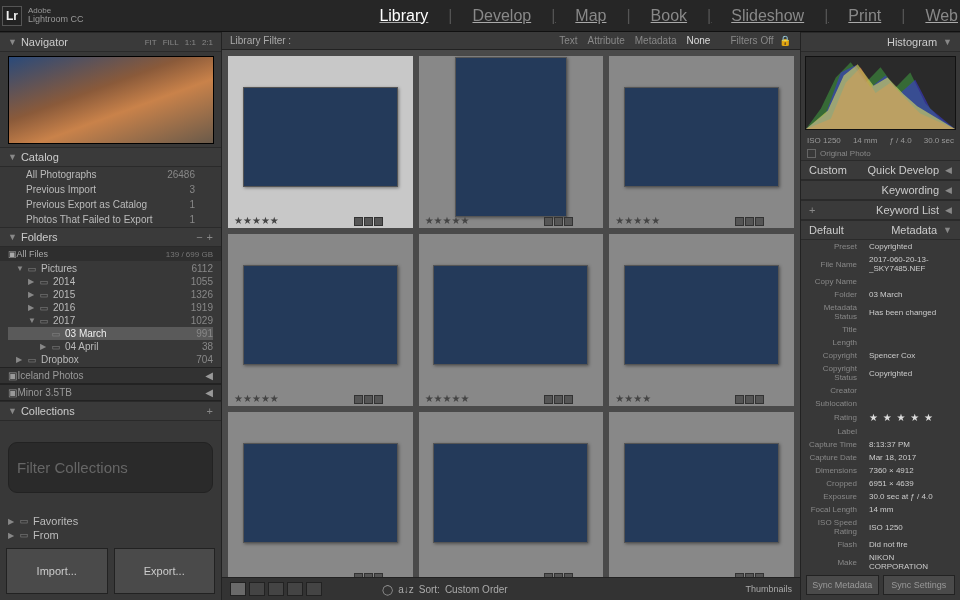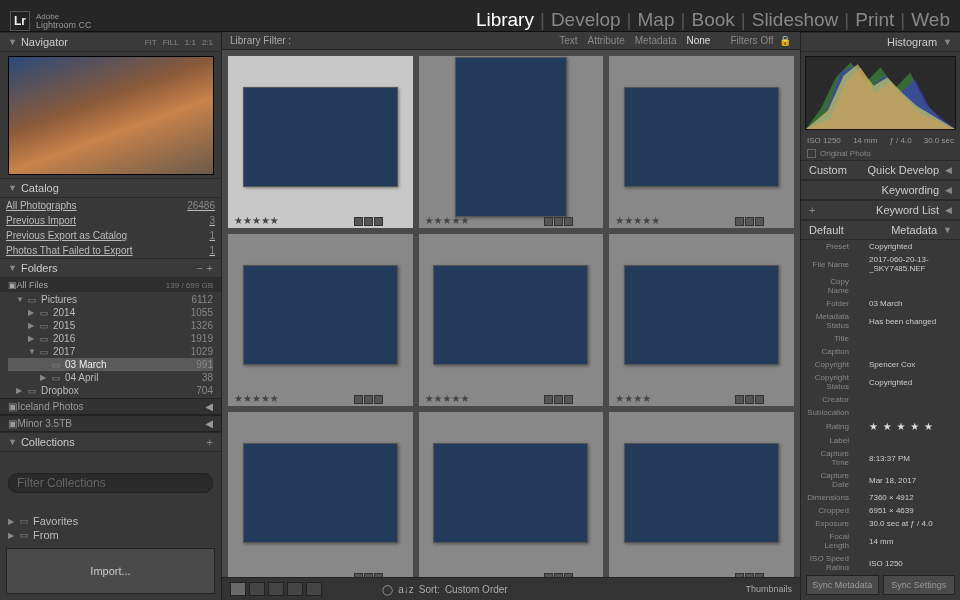--- a/index.html
+++ b/index.html
@@ -1,39 +1,39 @@
 <!DOCTYPE html>
 <html><head>
 <meta charset="utf-8">
 <style>
 * { margin:0; padding:0; box-sizing:border-box; font-family:"Segoe UI",Arial,sans-serif; }
 body { background:#1a1a1a; color:#aaa; width:960px; height:600px; overflow:hidden; font-size:11px; }
 .app { display:flex; flex-direction:column; height:600px; background:#333; }
-.titlebar { display:flex; align-items:flex-end; height:32px; background:#262626; border-bottom:1px solid #111; padding:0 10px; }
+.titlebar { display:flex; align-items:center; height:32px; background:#262626; border-bottom:1px solid #111; padding:0 2px; }
 .logo { display:flex; align-items:center; gap:6px; }
 .logo-sq { width:20px; height:20px; background:#222; display:flex; align-items:center; justify-content:center; font-weight:bold; font-size:12px; color:#eee; border:1px solid #555; }
 .logo-txt { font-size:9px; line-height:1; color:#999; }
 .logo-txt .adobe { font-size:8px; }
-.modules { display:flex; gap:6px; margin-left:auto; font-size:19px; align-items:center; }
+.modules { display:flex; gap:20px; margin-left:auto; font-size:16px; align-items:center;text-decoration:underline; }
 .modules span { color:#888; cursor:pointer; }
 .modules span.act { color:#fff; }
 .modules .sep { color:#555; }
 .main { display:flex; flex:1; overflow:hidden; }
 .left { width:222px; background:#383838; display:flex; flex-direction:column; border-right:1px solid #222; }
 .right { width:160px; background:#383838; display:flex; flex-direction:column; border-left:1px solid #222; overflow:hidden; }
 .center { flex:1; background:#4a4a4a; display:flex; flex-direction:column; overflow:hidden; }
 .panel-hdr { display:flex; align-items:center; padding:3px 8px; font-size:11px; color:#ccc; border-bottom:1px solid #2a2a2a; border-top:1px solid #2a2a2a; background:#3a3a3a; }
 .panel-hdr .tri { margin-right:4px; font-size:9px; color:#888; }
 .panel-hdr .tri-r { margin-left:auto; font-size:9px; color:#888; }
 .panel-hdr.right-hdr { justify-content:flex-end; }
 .panel-hdr.right-hdr .tri-r { margin-left:6px; }
 .nav-img { width:206px; height:120px; margin:4px 8px 3px 8px; background:linear-gradient(160deg,#2a4a7a 0%,#8a5a3a 40%,#c9824a 60%,#6a5a4a 100%); border:1px solid #000; position:relative; }
 .nav-hdr { display:flex; align-items:center; padding:3px 8px; font-size:11px; }
 .nav-hdr .opts { margin-left:auto; display:flex; gap:6px; font-size:8px; color:#888; }
-.cat-row { display:flex; padding:2px 6px; font-size:10px; color:#bbb;text-decoration:underline; }
+.cat-row { display:flex; padding:2px 26px; font-size:10px; color:#bbb; }
 .cat-row .cnt { margin-left:auto; color:#888; }
 .folder-bar { display:flex; align-items:center; padding:2px 8px; background:#2e2e2e; font-size:9px; color:#aaa; }
 .folder-bar .sz { margin-left:auto; font-size:8px; color:#777; }
 .tree { padding:1px 8px; font-size:10px; }
 .tree-row { display:flex; align-items:center; padding:1px 0; color:#bbb; }
 .tree-row .arr { width:10px; font-size:8px; color:#888; }
 .tree-row .fld-ico { width:12px; text-align:center; margin-right:3px; color:#888; font-size:9px; }
 .tree-row .cnt { margin-left:auto; color:#888; }
 .tree-row.sel { background:#5a5a5a; color:#eee; }
 .indent-1{padding-left:8px;} .indent-2{padding-left:20px;} .indent-3{padding-left:32px;}
@@ -56,32 +56,32 @@
 .tool-bar { display:flex; align-items:center; padding:4px 8px; background:#333; border-top:1px solid #222; font-size:10px; color:#aaa; }
 .tool-bar .icons { display:flex; gap:3px; }
 .tool-bar .icons i { width:16px; height:14px; background:#444; border:1px solid #222; }
 .tool-bar .icons i.act { background:#6a6a6a; }
 .tool-bar .sort { margin-left:60px; display:flex; gap:5px; align-items:center; }
 .tool-bar .thsize { margin-left:auto; font-size:9px; }
 .histo { height:74px; background:#2a2a2a; margin:4px; position:relative; border:1px solid #111; overflow:hidden; }
 .histo svg { width:100%; height:100%; }
 .histo-info { display:flex; justify-content:space-between; padding:2px 6px; font-size:8px; color:#999; }
 .meta-row { display:flex; padding:2px 6px; font-size:9px; align-items:center; }
-.meta-row .lbl { width:62px; text-align:right; color:#888; padding-right:20px; font-size:8px; }
+.meta-row .lbl { width:62px; text-align:right; color:#888; padding-right:12px; font-size:8px; }
 .meta-row .val { flex:1; color:#ccc; font-size:8px; overflow:hidden; }
 .right-btns { display:flex; gap:4px; padding:5px; margin-top:auto; }
 .right-btns button { flex:1; background:#4a4a4a; border:1px solid #222; color:#999; padding:4px 0; font-size:9px; cursor:pointer; }
 .th-land { background:linear-gradient(160deg,#4a5a8a 0%,#c9824a 50%,#9a7a5a 100%); width:155px; height:100px; }
 .th-bw { background:linear-gradient(160deg,#e0e0e0 0%,#222 60%,#000 100%); width:112px; height:160px; }
 .th-purp { background:linear-gradient(160deg,#6a5a9a 0%,#c99a8a 40%,#8a7a7a 100%); width:155px; height:100px; }
 .th-cany { background:linear-gradient(160deg,#444 0%,#111 70%); width:155px; height:100px; }
 .orig { display:flex; align-items:center; gap:4px; padding:2px 6px; font-size:8px; color:#888; }
 .orig .cb { width:9px; height:9px; border:1px solid #666; }
 .stars-w { color:#ddd; font-size:10px; letter-spacing:1px; }
-.filter-input { background:#2a2a2a; border:1px solid #222; border-radius:9px; padding:2px 8px; margin:21px 8px; font-size:12px; color:#666; }
+.filter-input { background:#2a2a2a; border:1px solid #222; border-radius:9px; padding:16px 8px; margin:21px 8px; font-size:15px; color:#666; }
 .panel-hdr .pm { margin-left:auto; display:flex; gap:4px; color:#888; font-size:11px; }
 </style>
 </head>
 <body>
 
 <div class="app">
 
   <div class="titlebar">
     <div class="logo">
       <div class="logo-sq">Lr</div>
@@ -237,20 +237,21 @@
           </div>
           <div class="tree-row">
             <span class="arr">▶</span>
             <span class="fld-ico">▭</span>
             <span>From</span>
           </div>
         </div>
 
       <div class="btm-btns">
         <button>Import...</button>
+        <button>Export...</button>
       </div>
     </div>
 
     <div class="center">
       <div class="filter-bar">
         <span>Library Filter :</span>
         <div class="tabs" id="filter-tabs">
             <span>Text</span>
             <span>Attribute</span>
             <span>Metadata</span>
@@ -422,21 +423,21 @@
           </div>
           <div class="meta-row">
             <span class="lbl">Metadata Status</span>
             <span class="val">Has been changed</span>
           </div>
           <div class="meta-row">
             <span class="lbl">Title</span>
             <span class="val"></span>
           </div>
           <div class="meta-row">
-            <span class="lbl">Caption</span>
+            <span class="lbl">Length</span>
             <span class="val"></span>
           </div>
           <div class="meta-row">
             <span class="lbl">Copyright</span>
             <span class="val">Spencer Cox</span>
           </div>
           <div class="meta-row">
             <span class="lbl">Copyright Status</span>
             <span class="val">Copyrighted</span>
           </div>

